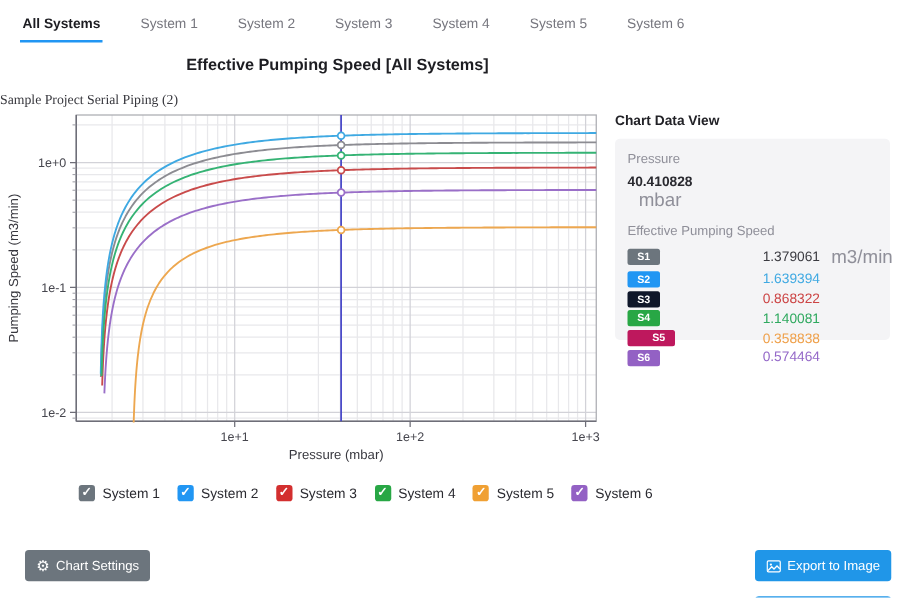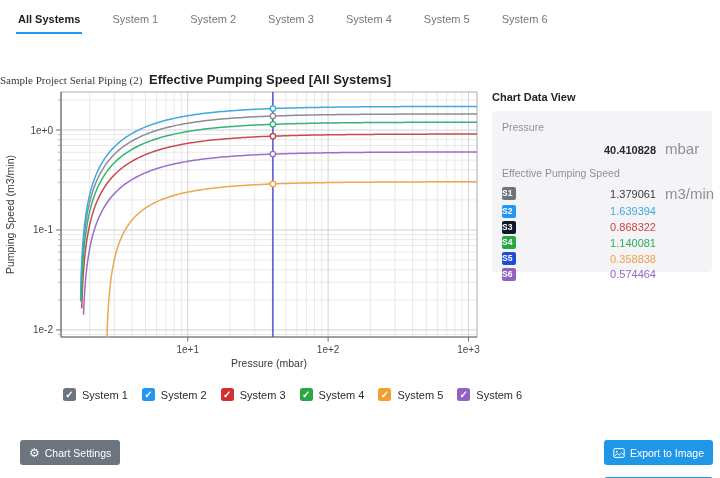--- a/index.html
+++ b/index.html
@@ -7,38 +7,38 @@
     width:720px;height:478px;position:relative;overflow:hidden;
     background:#ffffff;font-family:"Liberation Sans",sans-serif;
     -webkit-font-smoothing:antialiased;
   }
   
   .tabs{position:absolute;top:0;left:16px;display:flex;gap:28px;}
   .tab{font-size:11px;color:#76767e;padding:13px 2px 7px;cursor:pointer;border-bottom:2px solid transparent;}
   .tab.active{color:#1c1c21;font-weight:bold;border-bottom:2px solid #2196f3;}
   
   .chart-title{position:absolute;top:44px;left:0;width:540px;text-align:center;
-    font-size:13px;font-weight:bold;color:#1d1d22;margin-top:28px;}
+    font-size:13px;font-weight:bold;color:#1d1d22;}
   .chart-subtitle{position:absolute;top:74px;left:0;width:540px;text-align:left;
     font-size:11px;color:#38383e;font-family:Liberation Serif, serif;}
   
   #chart{position:absolute;left:0;top:85px;}
   #chart text{font-family:"Liberation Sans",sans-serif;}
   
   .dv-title{position:absolute;left:492px;top:91px;font-size:11px;font-weight:bold;color:#222227;}
   .dv-panel{position:absolute;left:492px;top:111px;width:220px;height:161px;
     background:#f4f4f6;border-radius:4px;box-sizing:border-box;padding:10px 10px 8px;}
   .dv-label{font-size:10.5px;color:#8f8f99;}
-  .dv-pressure-row{display:flex;align-items:baseline;margin:7px 0 10px;}
+  .dv-pressure-row{display:flex;align-items:baseline;margin:7px 0 10px;flex-direction:column;}
   .dv-val-main{flex:1;text-align:right;font-size:11px;font-weight:bold;color:#2a2a30;}
   .dv-unit{width:46px;padding-left:9px;font-size:15px;color:#8f8f99;box-sizing:border-box;}
   #dv-rows{margin-top:6px;}
   .dv-row{display:flex;align-items:center;margin-top:2.8px;}
-  .badge{width:14px;height:13px;border-radius:2px;color:#fff;font-size:8.5px;font-weight:bold;
-    text-align:left;line-height:13px;flex:none;}
+  .badge{width:26px;height:13px;border-radius:2px;color:#fff;font-size:8.5px;font-weight:bold;
+    text-align:center;line-height:13px;flex:none;}
   .dv-row .val{flex:1;text-align:right;font-size:11px;}
   
   .legend{position:absolute;left:63px;top:388px;display:flex;}
   .legend-item{display:flex;align-items:center;margin-right:10px;cursor:pointer;}
   .cb{width:13px;height:13px;border-radius:2.5px;color:#fff;font-size:10px;line-height:13px;
     text-align:center;font-weight:bold;margin-right:6px;flex:none;}
   .legend-label{font-size:11px;color:#2a2a30;padding-right:4px;}
   
   .btn{display:flex;align-items:center;gap:5px;color:#fff;font-size:10.5px;border:none;
     border-radius:3px;padding:0 9px;height:25px;cursor:pointer;font-family:inherit;}
@@ -199,21 +199,21 @@
         <span class="badge" style="background: #0f172a;">S3</span>
         <span class="val" style="color: rgb(204, 68, 68);">0.868322</span>
         <span class="dv-unit"></span>
       </div>
       <div class="dv-row">
         <span class="badge" style="background: rgb(40, 167, 69);">S4</span>
         <span class="val" style="color: rgb(47, 169, 95);">1.140081</span>
         <span class="dv-unit"></span>
       </div>
       <div class="dv-row">
-        <span class="badge" style="background: #1d4ed8;">S5</span>
+        <span class="badge" style="background: #be185d; padding-left: 12px;">S5</span>
         <span class="val" style="color: rgb(239, 160, 74);">0.358838</span>
         <span class="dv-unit"></span>
       </div>
       <div class="dv-row">
         <span class="badge" style="background: rgb(147, 97, 196);">S6</span>
         <span class="val" style="color: rgb(148, 104, 200);">0.574464</span>
         <span class="dv-unit"></span>
       </div>
     </div>
 </div>

